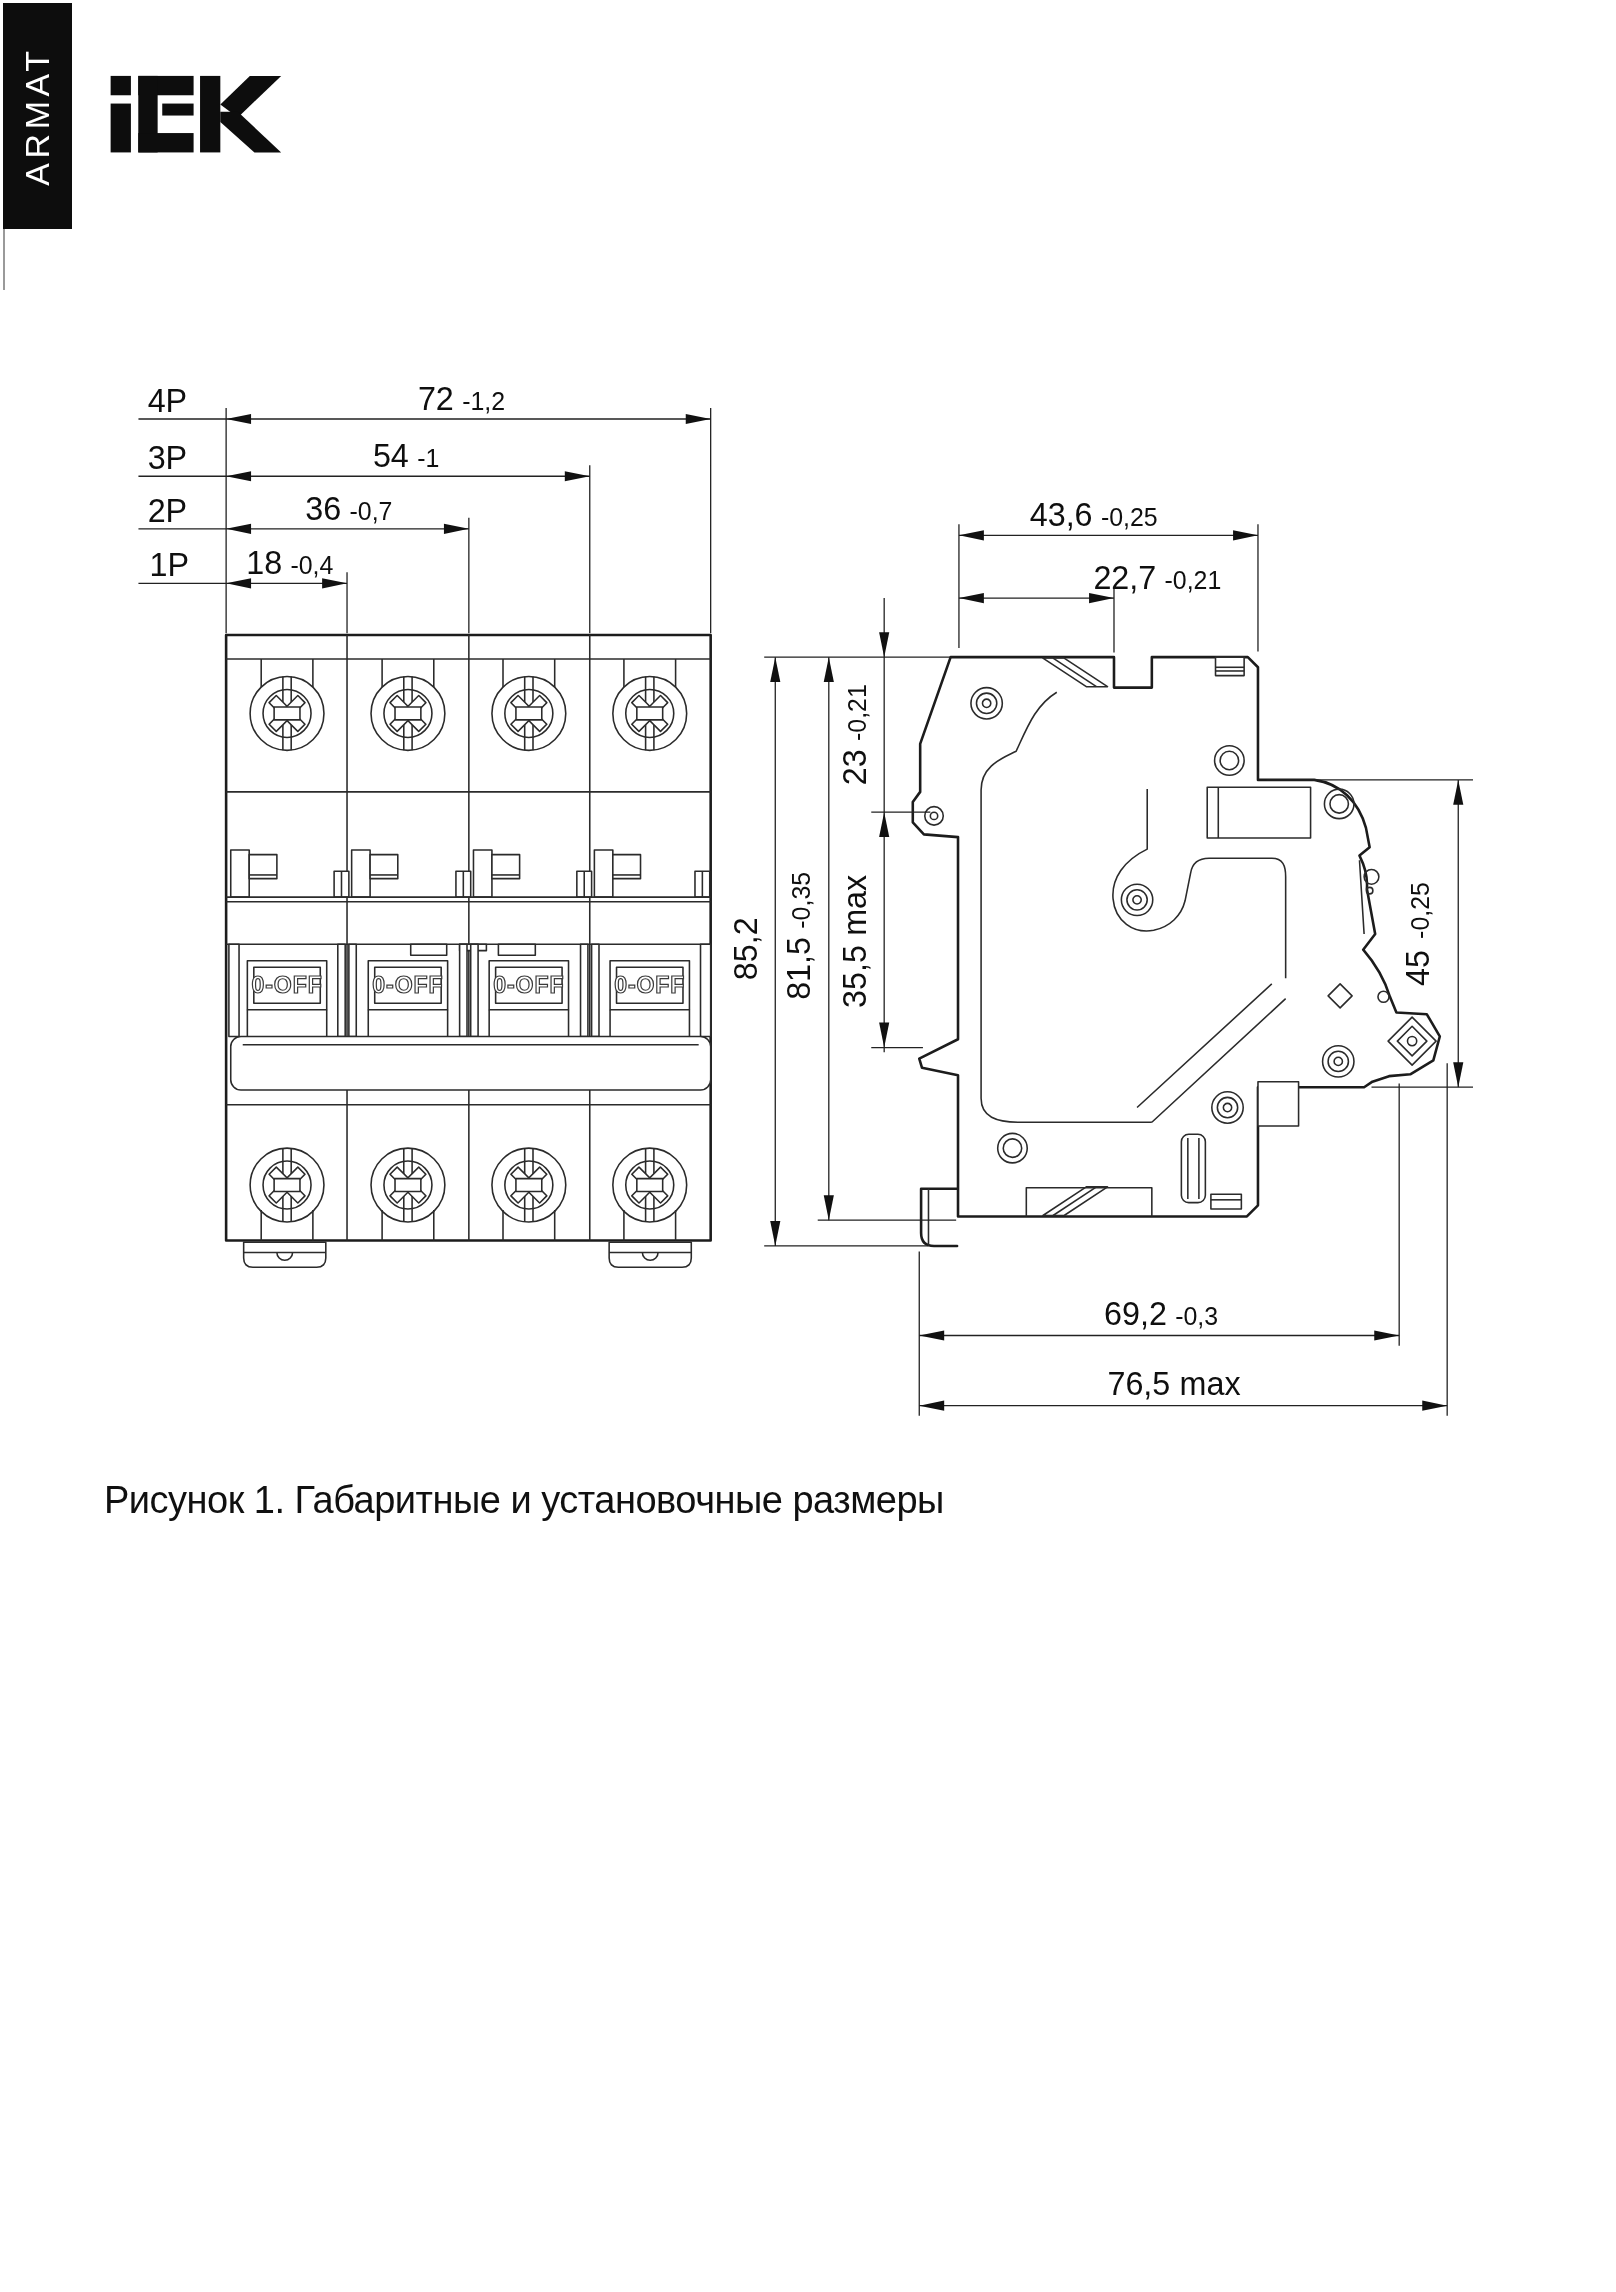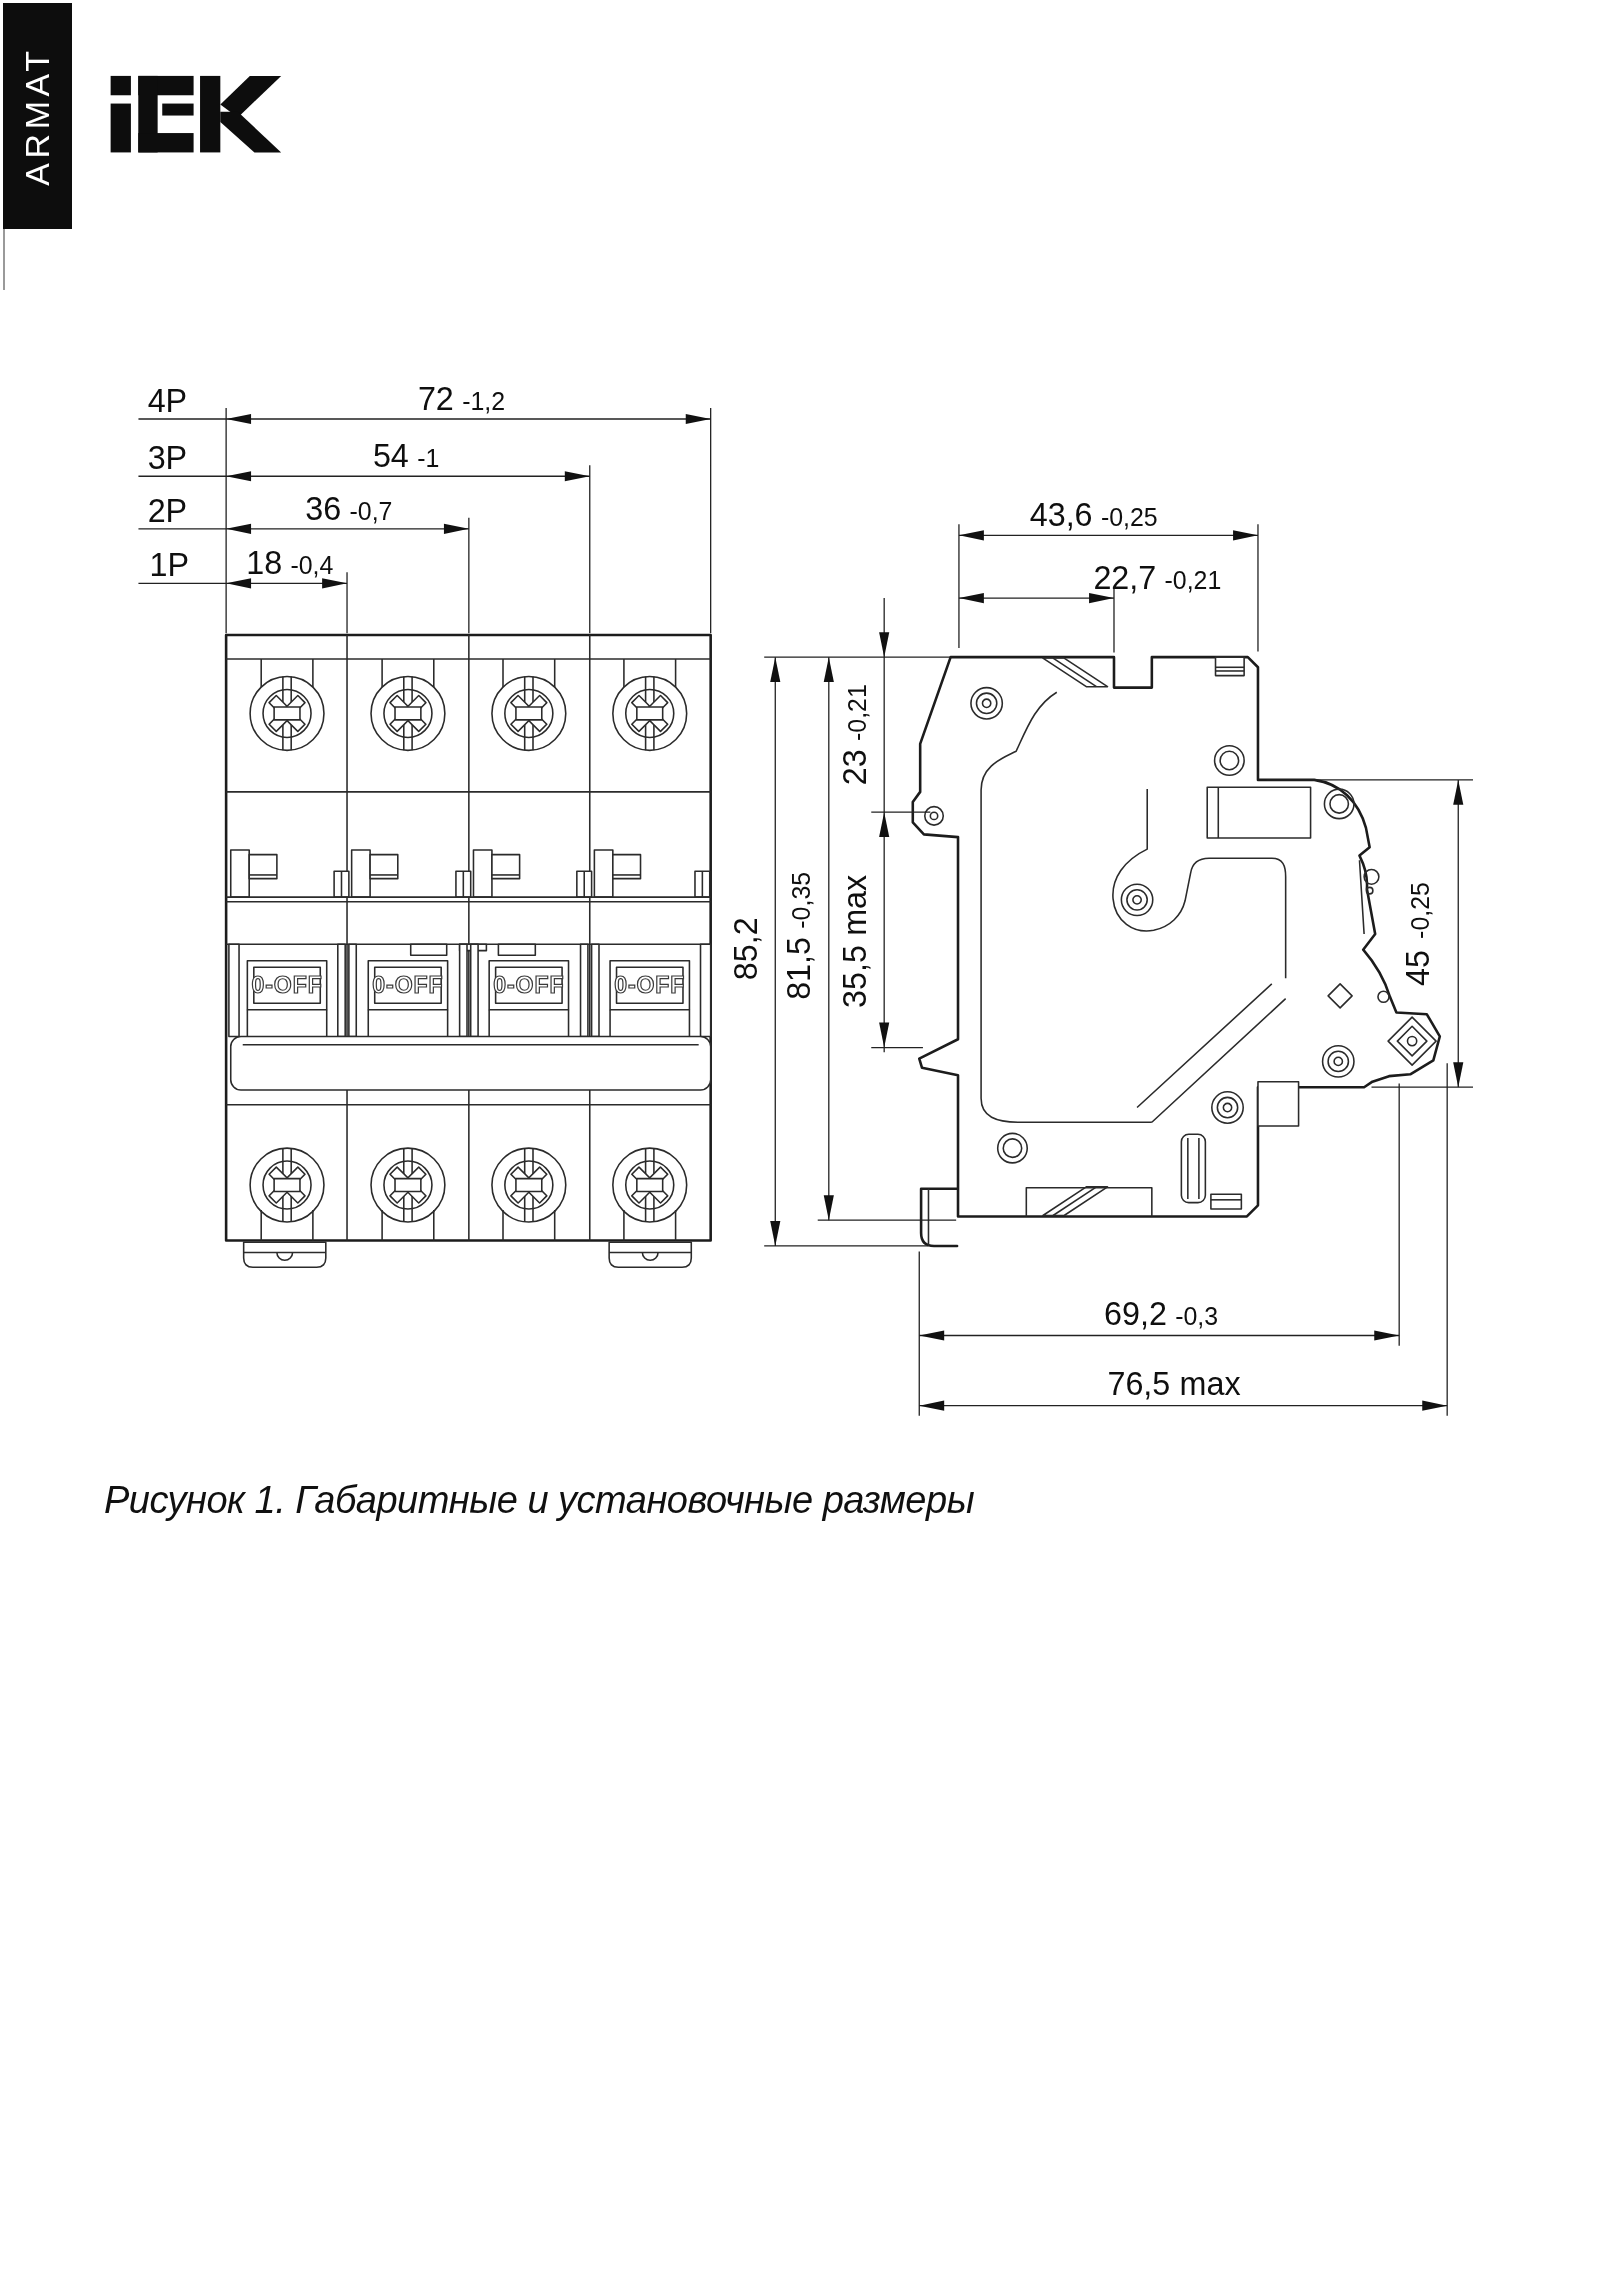--- a/index.html
+++ b/index.html
@@ -3,21 +3,21 @@
 <meta charset="utf-8">
 <style>
   html,body{margin:0;padding:0;background:#e8e8e8;}
   .page{position:relative;width:1617px;height:2293px;background:#ffffff;overflow:hidden;
         font-family:"Liberation Sans",sans-serif;}
   .banner{position:absolute;left:2.8px;top:2.8px;width:69px;height:226px;background:#0d0d0d;}
   .banner span{position:absolute;left:50%;top:50%;transform:translate(-50%,-50%) rotate(-90deg);
         color:#ffffff;font-size:34px;letter-spacing:4.6px;font-family:"Liberation Sans",sans-serif;white-space:nowrap;}
   .edge-line{position:absolute;left:2.8px;top:229px;width:1.8px;height:61px;background:#9a9a9a;}
   .caption{position:absolute;left:104px;top:1479px;font-size:38px;color:#101010;
-        letter-spacing:-0.5px;white-space:nowrap;font-style:italic;}
+        letter-spacing:-0.5px;white-space:nowrap;}
   svg{position:absolute;left:0;top:0;}
   .ol{fill:none;stroke:#1c1c1c;stroke-width:2.8;stroke-linejoin:round;stroke-linecap:round;}
   .il{fill:none;stroke:#2b2b2b;stroke-width:1.7;stroke-linejoin:round;}
   .wf{fill:#ffffff;stroke:#2b2b2b;stroke-width:1.7;stroke-linejoin:round;}
   .dl{fill:none;stroke:#222222;stroke-width:1.4;}
   .arr{fill:#111111;stroke:none;}
   .dtxt{font-family:"Liberation Sans",sans-serif;font-size:35px;fill:#0f0f0f;}
   .tol{font-size:27px;}
   .otxt{font-family:"Liberation Sans",sans-serif;font-size:25px;font-weight:bold;
         fill:#ffffff;stroke:#3a3a3a;stroke-width:1.3;letter-spacing:1px;}

